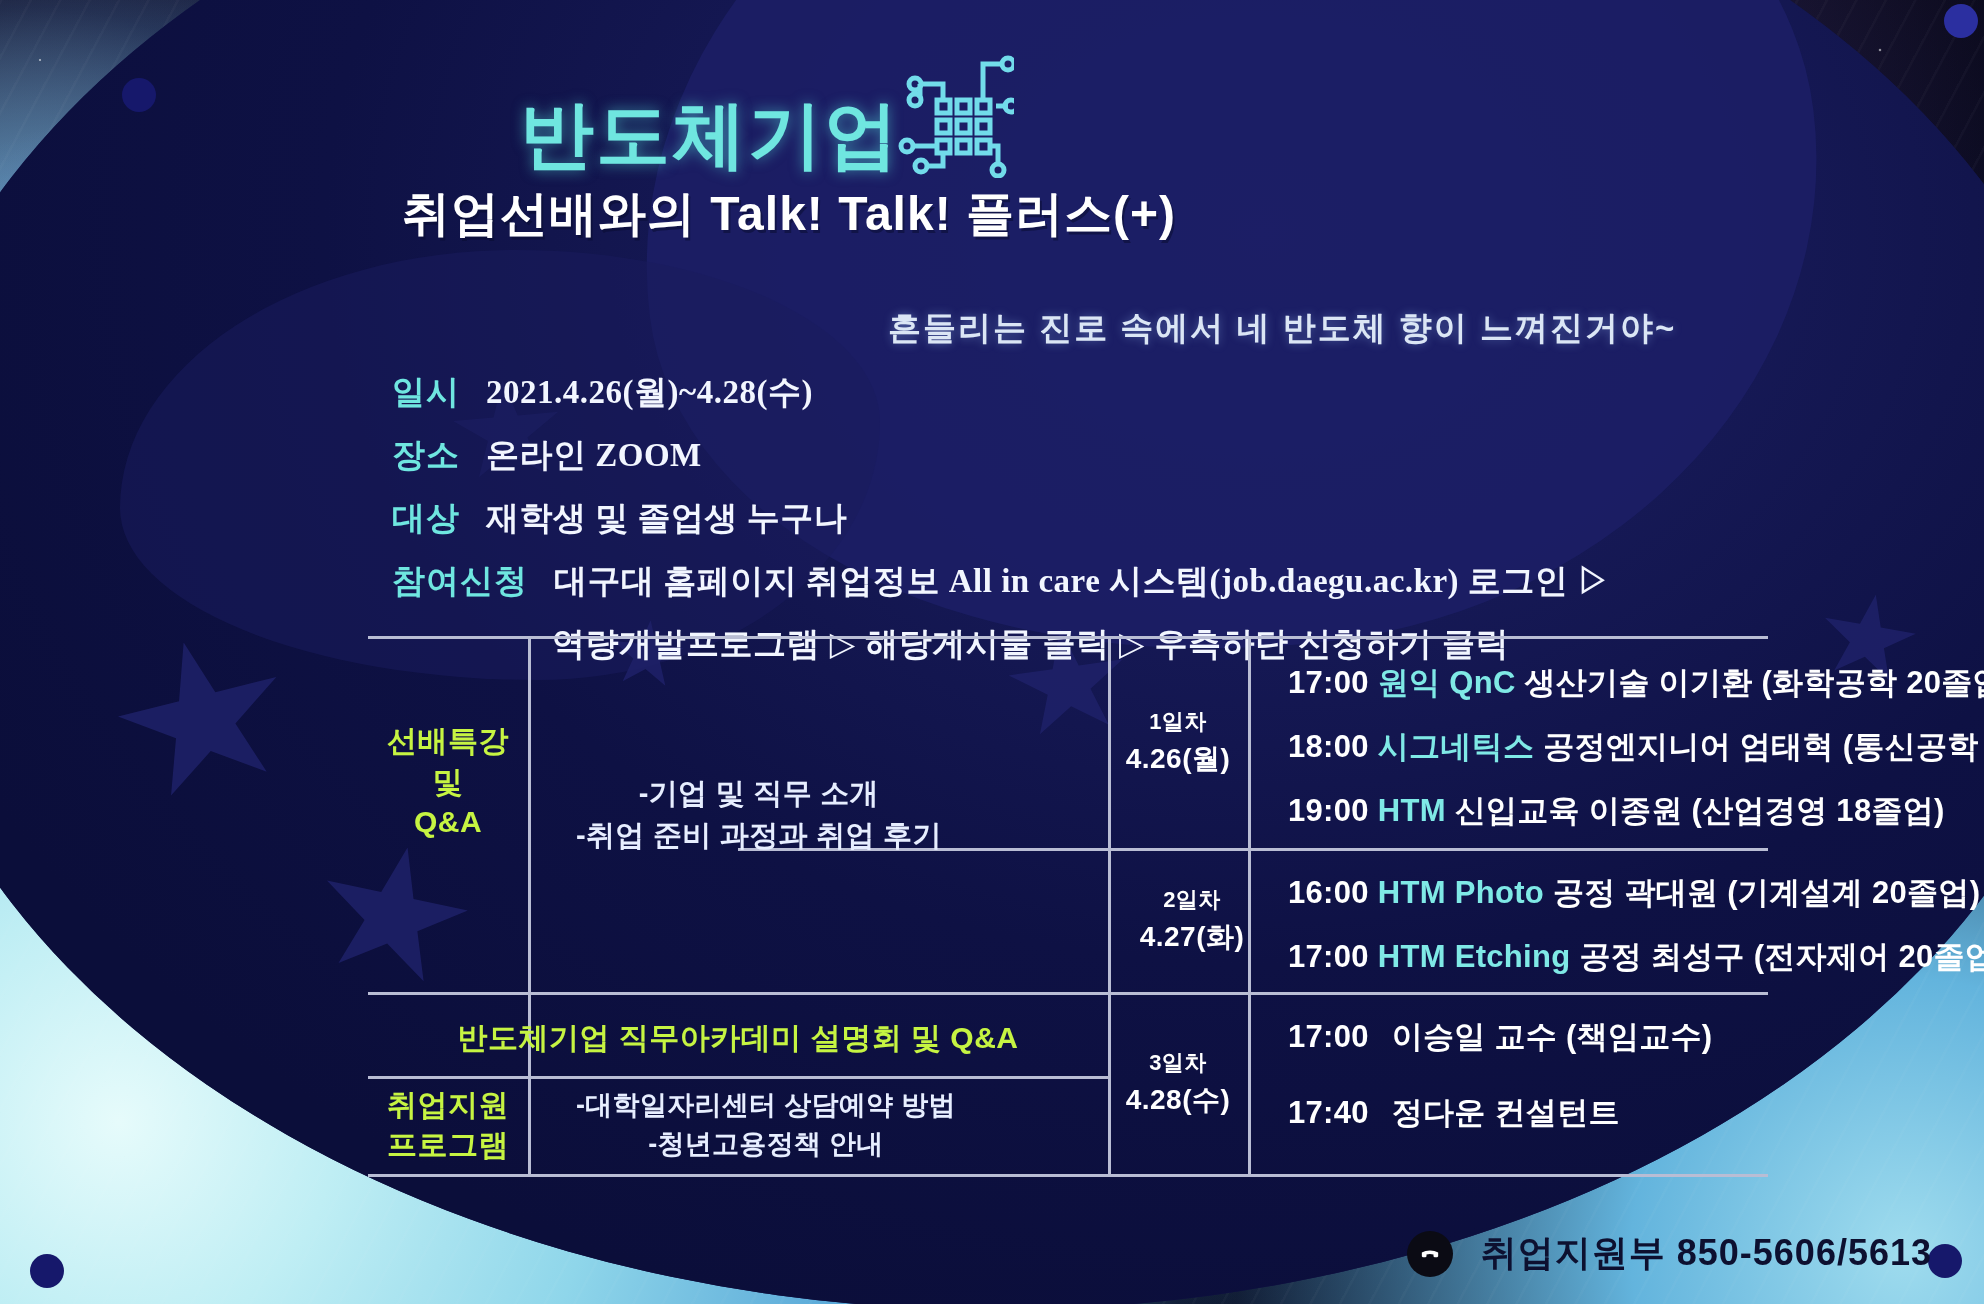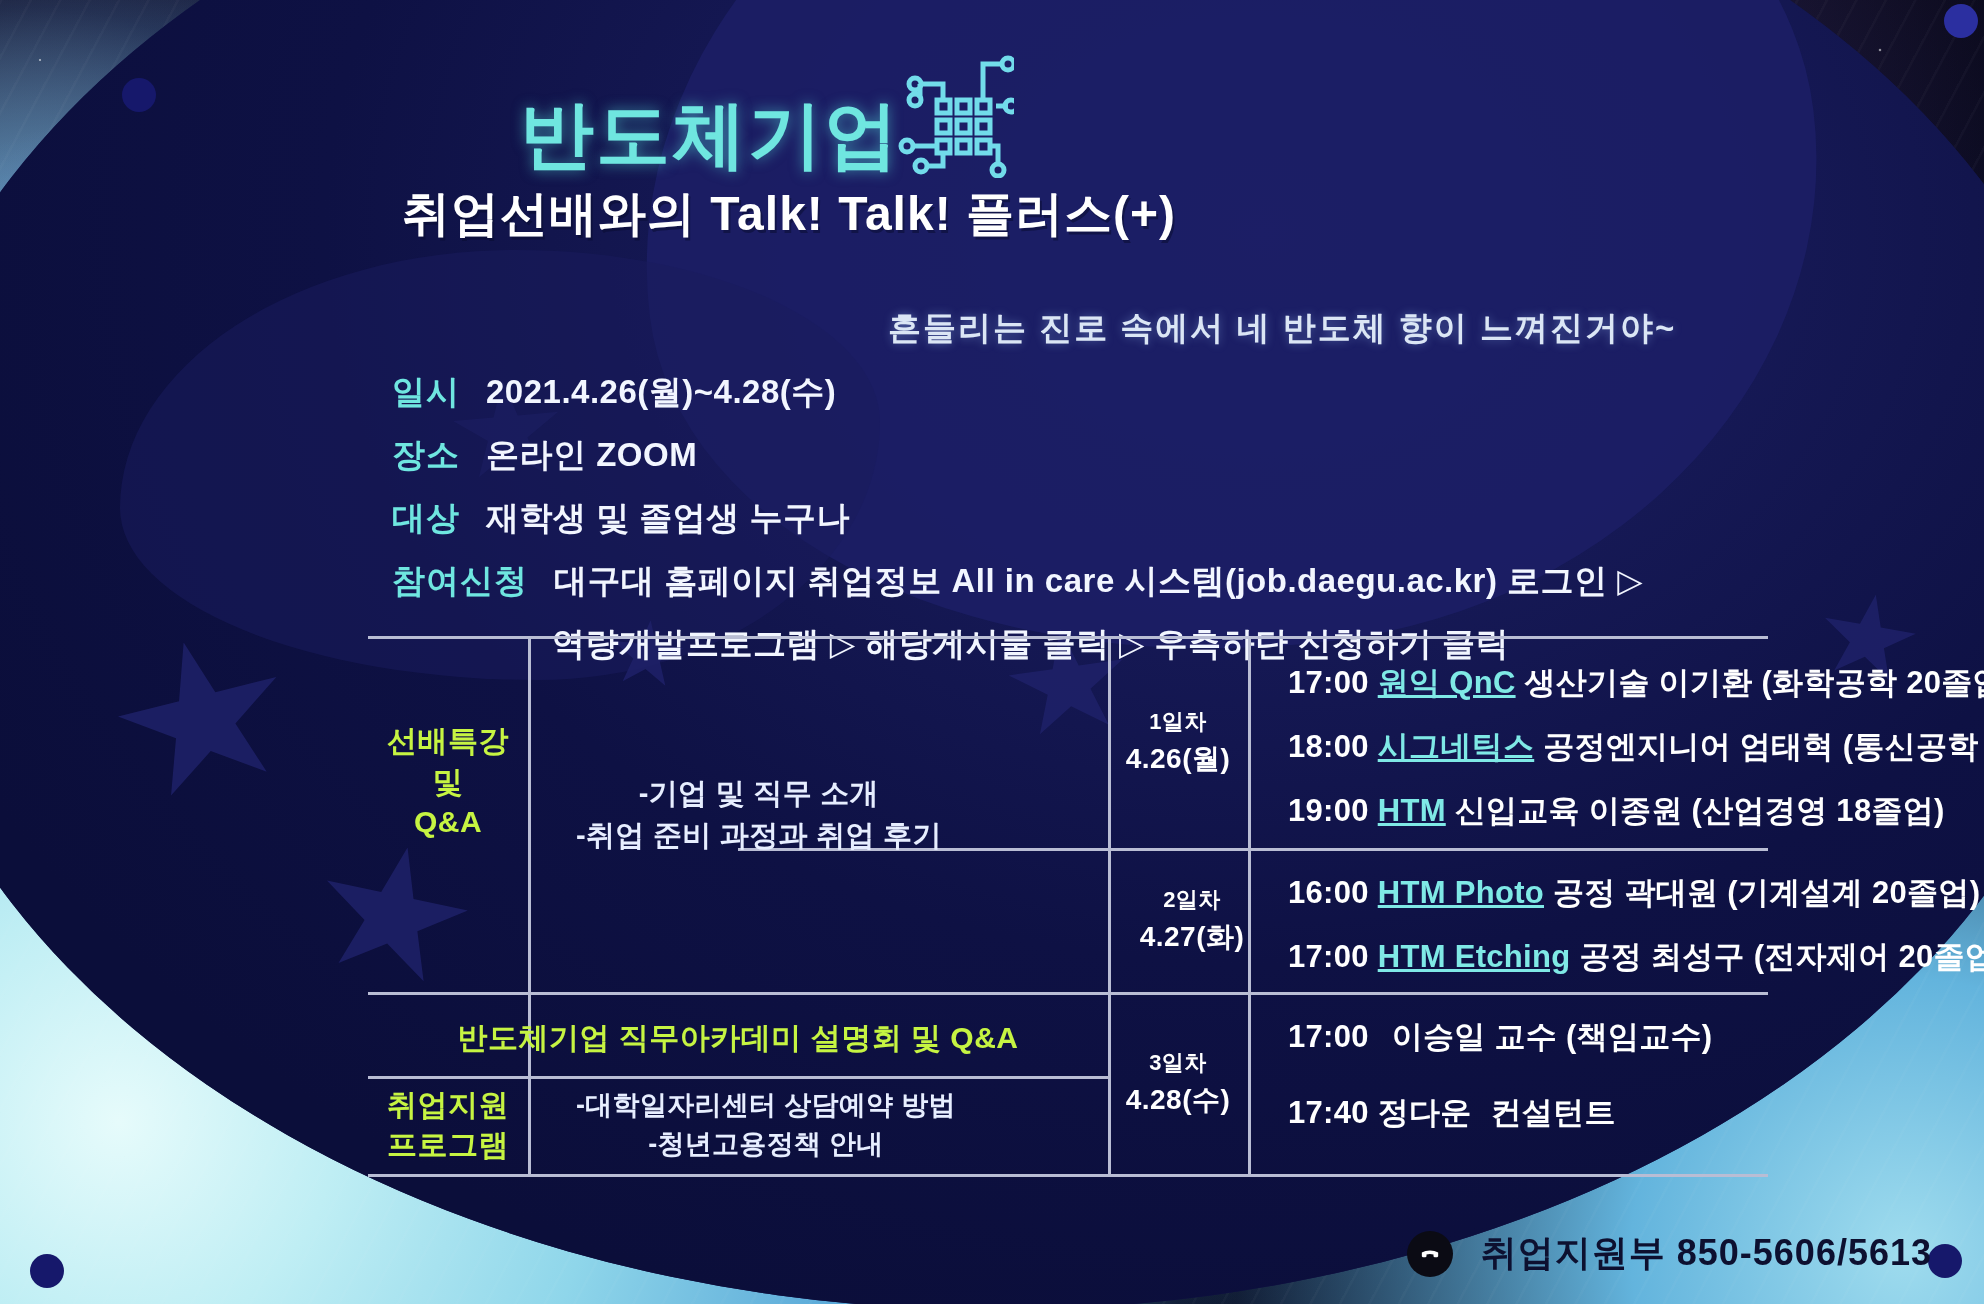--- a/index.html
+++ b/index.html
@@ -71,34 +71,34 @@
     letter-spacing:2px;text-shadow:0 0 14px rgba(90,230,225,.55);}
   .chip{position:absolute;left:884px;top:48px;width:130px;height:130px;}
   .ttl2{position:absolute;left:402px;top:182px;font-size:48px;font-weight:bold;color:#ffffff;
     letter-spacing:1px;white-space:nowrap;text-shadow:2px 3px 0 rgba(10,12,50,.55);}
   .tagline{position:absolute;left:888px;top:306px;font-size:33px;font-weight:bold;color:#dbe6f5;
     letter-spacing:2px;white-space:nowrap;text-shadow:0 0 10px rgba(160,200,255,.4);}
 
   .info{position:absolute;left:392px;top:370px;width:1300px;}
   .irow{display:flex;align-items:baseline;margin-bottom:18px;font-size:33px;}
   .ilab{color:#6fe6e0;font-weight:bold;white-space:nowrap;letter-spacing:1px;}
-  .ival{color:#f2f6ff;font-weight:bold;margin-left:26px;letter-spacing:.5px;white-space:nowrap;}
+  .ival{color:#f2f6ff;font-weight:bold;margin-left:26px;letter-spacing:.5px;white-space:nowrap;font-family:Liberation Serif, serif;}
   .ival2{color:#f2f6ff;font-weight:bold;font-size:33px;margin-left:160px;letter-spacing:.5px;white-space:nowrap;}
 
   
   .tbl{position:absolute;left:368px;top:636px;width:1400px;height:540px;}
   .vline{position:absolute;width:3px;background:#b9bdd4;}
   .hline{position:absolute;height:3px;background:#b9bdd4;}
   .cell{position:absolute;display:flex;align-items:center;justify-content:center;text-align:center;}
   .lime{color:#c6f442;font-weight:bold;font-size:30px;line-height:1.35;letter-spacing:.5px;}
   .desc{color:#e7eeff;font-weight:bold;font-size:29px;line-height:1.45;letter-spacing:.3px;text-align:center;}
   .day{color:#ffffff;font-weight:bold;font-size:28px;line-height:1.5;letter-spacing:.5px;}
   .day .n{font-size:22px;}
   .sess{position:absolute;color:#ffffff;font-weight:bold;font-size:31px;letter-spacing:.3px;white-space:nowrap;}
-  .sess .org{color:#7fe9e6;text-decoration:underline;}
+  .sess .org{color:#7fe9e6;}
 
   .contact{position:absolute;right:52px;bottom:26px;display:flex;align-items:center;gap:28px;}
   .phone-ic{width:46px;height:46px;border-radius:50%;background:#0b0b14;display:flex;align-items:center;justify-content:center;}
   .contact-txt{font-size:36px;font-weight:bold;color:#0d1030;letter-spacing:1px;white-space:nowrap;}
 </style>
 </head>
 <body>
 
 <div class="poster">
 
@@ -267,21 +267,21 @@
         <div class="n">3일차</div>
         <div>4.28(수)</div>
       </div>
     </div>
     <div class="sess" style="left:920px;top:380px;">
       <span>17:00</span>
       <span style="margin-left:14px;">이승일 교수 (책임교수)</span>
     </div>
     <div class="sess" style="left:920px;top:456px;">
       <span>17:40</span>
-      <span style="font-family:Liberation Mono, monospace;">정다운 컨설턴트</span>
+      <span style="margin-left:14px;">정다운 컨설턴트</span>
     </div>
   </div>
 
   <div class="contact">
     <span class="phone-ic">
       <svg viewBox="0 0 24 24" width="28" height="28" fill="#ffffff">
         <path d="M12 9c-2.6 0-5 .6-7 1.7v3.1c0 .5.4.9.9.9h2.2c.5 0 .9-.4.9-.9v-1.4c1.9-.6 3.9-.6 6 0v1.4c0 .5.4.9.9.9h2.2c.5 0 .9-.4.9-.9v-3.1C17 9.6 14.6 9 12 9z"></path>
       </svg>
     </span>
     <span class="contact-txt">취업지원부 850-5606/5613</span>

